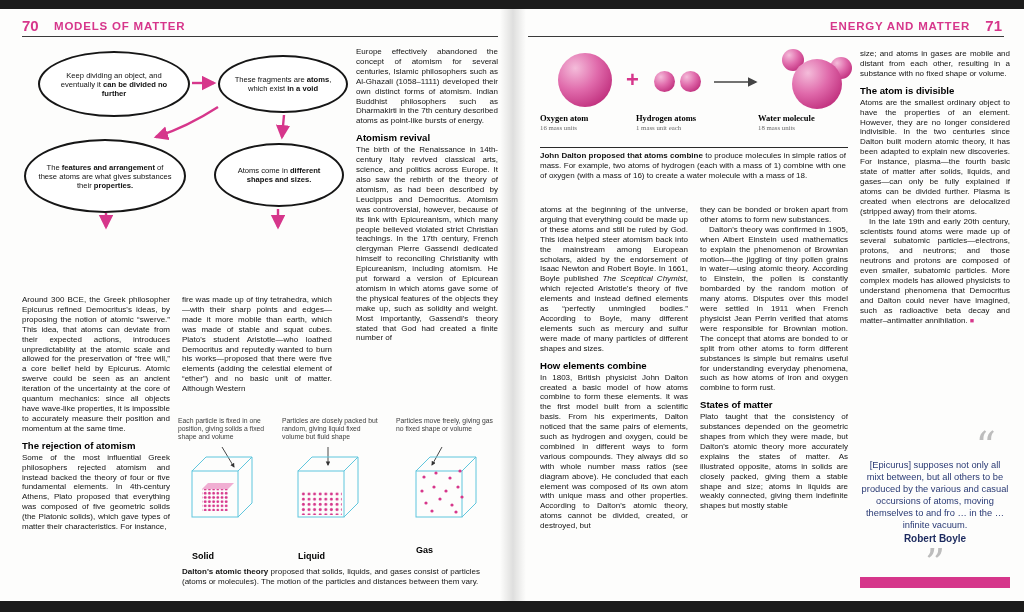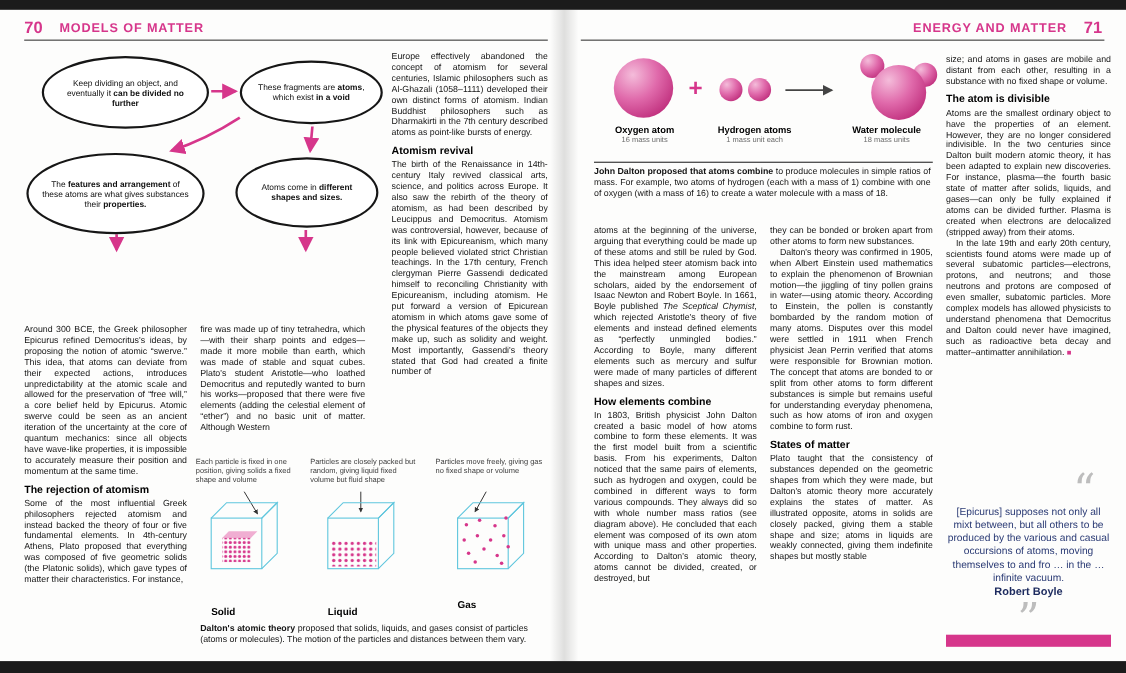--- a/index.html
+++ b/index.html
@@ -39,21 +39,21 @@
   .cube-cap { position:absolute; top:0; font-size:6.8px; line-height:8px; color:#3c3c3c; text-align:left; }
   .cube-label { position:absolute; font-size:9px; font-weight:bold; color:#000; }
   .dalton-cap { position:absolute; left:182px; top:558px; width:298px; font-size:8px; line-height:9.8px; text-align:justify; color:#141414; }
   .dalton-cap b { font-weight:bold; }
 
   
   .mol-diagram { position:absolute; left:28px; top:40px; width:312px; height:94px; }
   .sphere { position:absolute; border-radius:50%;
             background:radial-gradient(circle at 32% 28%, #f4bcda 0%, #e06aab 42%, #c23380 78%, #a82a6e 100%); }
   .plus-sign { position:absolute; font-size:22px; font-weight:bold; color:#d6368b; }
-  .mol-label { position:absolute; text-align:center; }
+  .mol-label { position:absolute; text-align:left;font-family:Liberation Serif, serif; }
   .mol-label .name { font-size:8.5px; font-weight:bold; color:#000; }
   .mol-label .sub { font-size:6.8px; color:#6a6a6a; margin-top:1px; }
   .diagram-rule { position:absolute; height:1px; background:#2a2a2a; }
   .mol-caption { position:absolute; left:28px; top:142px; width:306px; font-size:8px; line-height:10px; text-align:justify; color:#141414; }
   .mol-caption b { font-weight:bold;margin-top:16px; }
 
   
   .quote-block { position:absolute; left:348px; top:424px; width:150px; }
   .qmark { font-family:"DejaVu Serif", serif; font-size:40px; line-height:26px; color:#bdbdbd; height:24px; }
   .qmark.open { text-align:right; padding-right:14px; }

